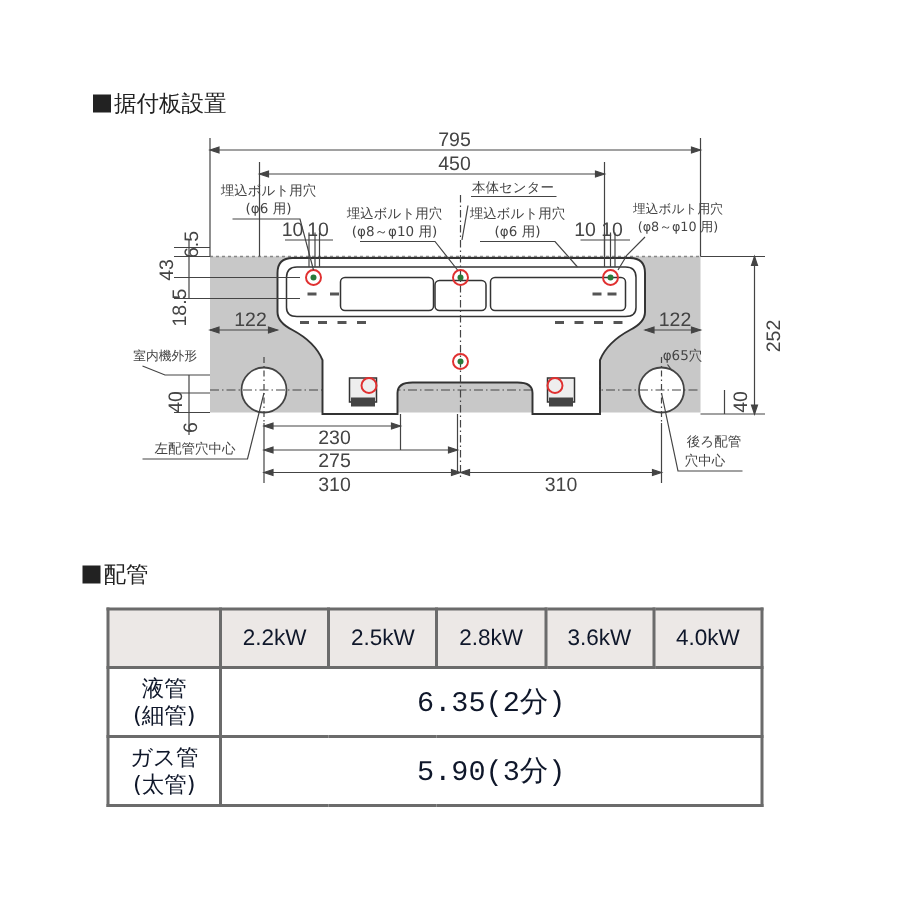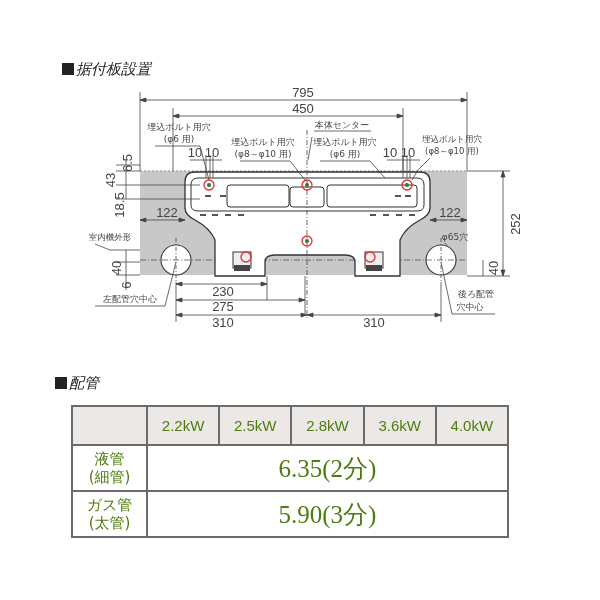--- a/index.html
+++ b/index.html
@@ -1,30 +1,30 @@
 <!DOCTYPE html>
 <html><head>
 <meta charset="utf-8">
 <style>
   html, body { margin: 0; padding: 0; background: #ffffff; }
   body { width: 600px; height: 600px; position: relative; overflow: hidden;
          font-family: "DejaVu Sans", "Liberation Sans", sans-serif; color: #333; }
-  .section-title { position: absolute; font-size: 15px; color: #222; font-weight: normal; font-style: italic; }
+  .section-title { position: absolute; font-size: 15px; color: #222; font-weight: normal; }
   .section-title .sq { display: inline-block; width: 12px; height: 12px; background: #222; margin-right: 2px; vertical-align: -1px; }
   #diagram { position: absolute; left: 0; top: 0; }
   .dim { font-family: "Liberation Sans", "DejaVu Sans", sans-serif; font-size: 13px; fill: #444; }
   .lbl { font-family: "DejaVu Sans", sans-serif; font-size: 9px; fill: #444; }
   .lbl-s { font-family: "DejaVu Sans", sans-serif; font-size: 8.5px; fill: #444; }
   table.pipe { position: absolute; left: 71px; top: 405px; width: 438px; border-collapse: collapse;
-               font-family: "Liberation Sans", "DejaVu Sans", sans-serif; color: #4d7c0f; }
+               font-family: "Liberation Sans", "DejaVu Sans", sans-serif; color: #0f172a; }
   table.pipe td { border: 2px solid #6b6b6b; text-align: center; padding: 0; }
   table.pipe tr.head td { height: 37px; background: #ece8e6; font-size: 15px; }
   table.pipe tr.row td { height: 44px; background: #fff; }
   table.pipe td.rowh { background: #ece8e6; width: 73px; font-size: 15px; line-height: 18px; font-family: "DejaVu Sans", sans-serif; }
-  table.pipe td.val { font-size: 25px; font-family: Liberation Serif, serif; }
+  table.pipe td.val { font-size: 19px; font-family: Liberation Mono, monospace; }
   table.pipe td.corner { background: #ece8e6; width: 73px; }
 </style>
 </head>
 <body>
 
 <div class="section-title" style="left:62px; top:60px;">
   <span class="sq"></span><span>据付板設置</span>
 </div>
 
 <svg id="diagram" width="600" height="360" viewBox="0 0 600 360">

